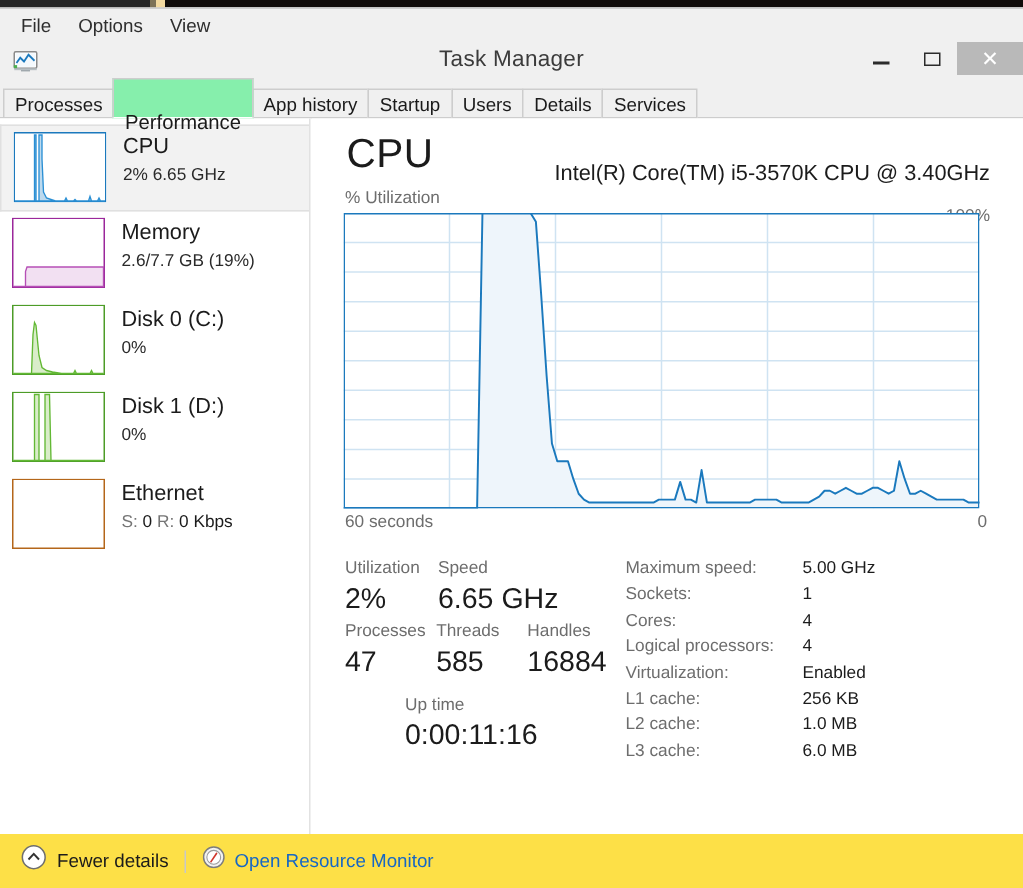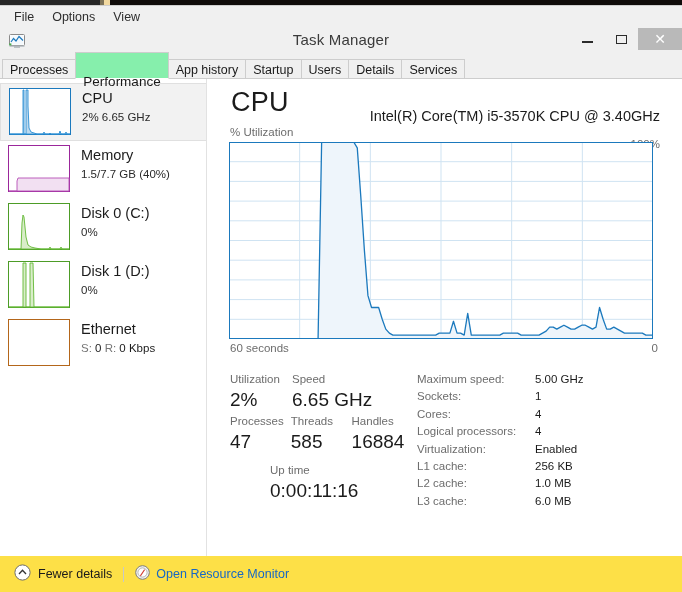--- a/index.html
+++ b/index.html
@@ -423,21 +423,21 @@
 
       <div class="side-item">
         <div class="side-thumb">
           <svg width="62" height="47" viewBox="0 0 62 47">
             <rect x="0.5" y="0.5" width="61" height="46" fill="#ffffff" stroke="#9b279b" stroke-width="1"></rect>
             <path d="M1,46 L9,46 L9,36 L10,33 L12,33 L61,33 L61,46 Z" fill="#f2e0f2" stroke="#b64fb6" stroke-width="0.9"></path>
           </svg>
         </div>
         <div class="side-text">
           <div class="side-title">Memory</div>
-          <div class="side-sub">1.5/7.7 GB (40%)</div>
+          <div class="side-sub">2.6/7.7 GB (19%)</div>
         </div>
       </div>
 
       <div class="side-item">
         <div class="side-thumb">
           <svg width="62" height="47" viewBox="0 0 62 47">
             <rect x="0.5" y="0.5" width="61" height="46" fill="#ffffff" stroke="#4d9c27" stroke-width="1"></rect>
             <path d="M1,46 L13,46 L14,20 L15,12 L16,14 L17,24 L18,34 L20,42 L23,44 L27,45 L33,46 L41,46 L42,44 L43,46 L52,46 L53,44 L54,46 L61,46 Z" fill="#d9edc9" stroke="#62b834" stroke-width="0.9"></path>
           </svg>
         </div>

